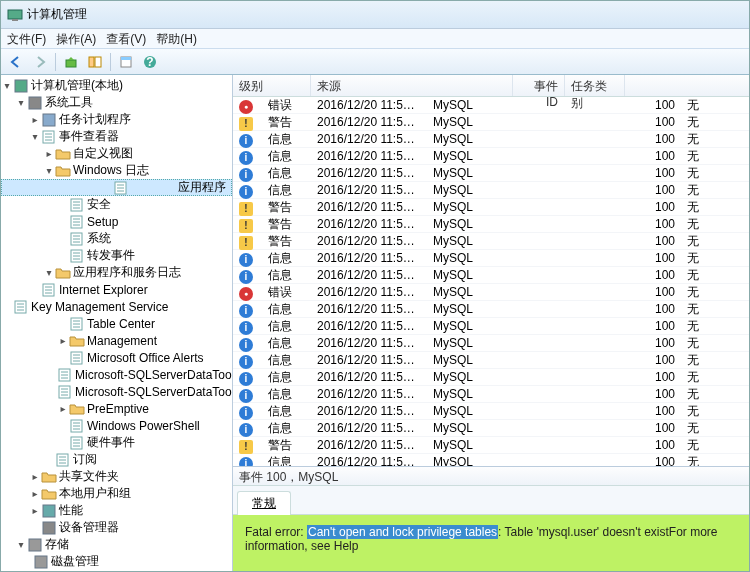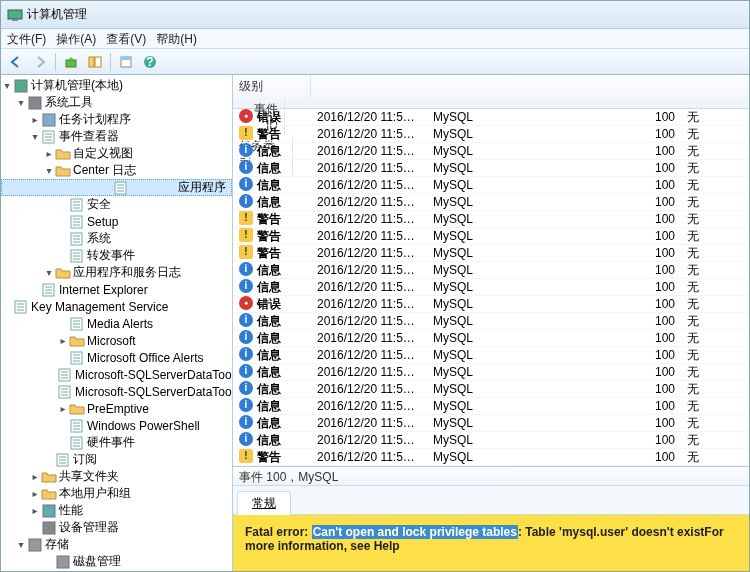--- a/index.html
+++ b/index.html
@@ -13,38 +13,38 @@
 .toolbar .sep { width: 1px; height: 18px; background: #bcd; margin: 0 2px; }
 .main { display: flex; height: calc(100% - 74px); }
 .tree { width: 232px; border-right: 1px solid #bcd; overflow: auto; padding: 2px 0; background: #fff; }
 .tree ul { list-style: none; }
 .tree li { white-space: nowrap; }
 .tree .row { display: flex; align-items: center; height: 17px; padding-right: 4px; cursor: default; }
 .tree .row.sel { background: #cde8ff; border: 1px dotted #5aa; }
 .tree .tw { width: 12px; text-align: center; color: #555; font-size: 10px; }
 .tree .ic { width: 16px; height: 16px; margin-right: 2px; flex-shrink: 0; }
 .right { flex: 1; display: flex; flex-direction: column; overflow: hidden; }
-.gridhead { display: flex; height: 34px; background: linear-gradient(#fdfdfe,#eef3f9); border-bottom: 1px solid #cdd; flex-direction: column; }
+.gridhead { display: flex; height: 22px; background: linear-gradient(#fdfdfe,#eef3f9); border-bottom: 1px solid #cdd; }
 .gridhead .col { border-right: 1px solid #dde5ee; padding: 3px 6px; color: #333; }
 .gridbody { flex: 1; overflow-y: scroll; overflow-x: hidden; }
 .gridrow { display: flex; height: 17px; align-items: center; border-bottom: 1px solid #f3f5f8; }
 .gridrow .cell { padding: 0 6px; overflow: hidden; text-overflow: ellipsis; white-space: nowrap; }
-.gridrow .lvl { display: flex; align-items: flex-start; gap: 4px; font-weight: bold; }
+.gridrow .lvl { display: flex; align-items: flex-end; gap: 15px; }
 .lvlicon { width: 14px; height: 14px; border-radius: 50%; display: flex; align-items: center; justify-content: center; font-size: 10px; color: #fff; font-weight: bold; }
 .lvlicon.info { background: #2e7cd6; }
 .lvlicon.warn { background: #f7c948; color: #5a4; border-radius: 2px; }
 .lvlicon.warn::before { content: "!"; color: #333; font-weight: bold; }
 .lvlicon.err { background: #d93636; }
 .lvlicon.err::before { content: "●"; color: #fff; font-size: 7px; }
 .lvlicon.info::before { content: "i"; }
 .detailhead { height: 20px; background: linear-gradient(#fdfdfe,#eef3f9); border-top: 1px solid #bcd; border-bottom: 1px solid #cdd; padding: 2px 6px; color: #333; }
 .tabs { display: flex; background: #f4f8fc; border-bottom: 1px solid #cdd; padding: 4px 4px 0; gap: 2px; text-decoration: underline; }
 .tab { padding: 3px 14px; border: 1px solid #cdd; border-bottom: none; background: #fbfdff; border-radius: 3px 3px 0 0; cursor: default; }
 .tab.active { background: #fff; position: relative; top: 1px; }
-.detailbody { flex: 0 0 56px; padding: 10px 12px; background: #fde047; overflow: hidden; font-weight: bold; }
+.detailbody { flex: 0 0 56px; padding: 10px 12px; background: #bef264; overflow: hidden; }
 .fatal { color: #222; }
 .fatal .hl { background: #3a8ccf; color: #fff; padding: 0 1px; }
 svg { display: block; }
 .c-level { width: 78px; }
 .c-date { width: 116px; }
 .c-src { width: 202px; }
 .c-id { width: 52px; text-align: right; }
 .c-cat { width: 60px; }
 </style>
 </head>
@@ -168,21 +168,21 @@
                       </div>
                     </li>
                     <li>
                       <div class="row" style="padding-left: 42px;">
                         <span class="tw">▾</span>
                         <span class="ic">
                           <svg width="16" height="16">
                             <path d="M1 4h5l1 2h8v7H1z" fill="#f4c96a" stroke="#b8913a"></path>
                           </svg>
                         </span>
-                        <span>Center 日志</span>
+                        <span>Windows 日志</span>
                       </div>
                       <ul>
                         <li>
                           <div class="row sel" style="padding-left: 52px; gap: 47px;">
                             <span class="tw"></span>
                             <span class="ic">
                               <svg width="16" height="16">
                                 <rect x="2" y="2" width="11" height="12" fill="#fff" stroke="#7aa"></rect>
                                 <line x1="4" y1="5" x2="11" y2="5" stroke="#7aa"></line>
                                 <line x1="4" y1="8" x2="11" y2="8" stroke="#7aa"></line>
@@ -293,32 +293,32 @@
                           <div class="row" style="padding-left: 56px;">
                             <span class="tw"></span>
                             <span class="ic">
                               <svg width="16" height="16">
                                 <rect x="2" y="2" width="11" height="12" fill="#fff" stroke="#7aa"></rect>
                                 <line x1="4" y1="5" x2="11" y2="5" stroke="#7aa"></line>
                                 <line x1="4" y1="8" x2="11" y2="8" stroke="#7aa"></line>
                                 <line x1="4" y1="11" x2="11" y2="11" stroke="#7aa"></line>
                               </svg>
                             </span>
-                            <span>Media Alerts</span>
+                            <span>Table Center</span>
                           </div>
                         </li>
                         <li>
                           <div class="row" style="padding-left: 56px;">
                             <span class="tw">▸</span>
                             <span class="ic">
                               <svg width="16" height="16">
                                 <path d="M1 4h5l1 2h8v7H1z" fill="#f4c96a" stroke="#b8913a"></path>
                               </svg>
                             </span>
-                            <span>Microsoft</span>
+                            <span>Management</span>
                           </div>
                         </li>
                         <li>
                           <div class="row" style="padding-left: 56px;">
                             <span class="tw"></span>
                             <span class="ic">
                               <svg width="16" height="16">
                                 <rect x="2" y="2" width="11" height="12" fill="#fff" stroke="#7aa"></rect>
                                 <line x1="4" y1="5" x2="11" y2="5" stroke="#7aa"></line>
                                 <line x1="4" y1="8" x2="11" y2="8" stroke="#7aa"></line>
@@ -464,21 +464,21 @@
                 <span class="tw">▾</span>
                 <span class="ic">
                   <svg width="16" height="16">
                     <rect x="2" y="2" width="12" height="12" fill="#999" stroke="#678"></rect>
                   </svg>
                 </span>
                 <span>存储</span>
               </div>
               <ul>
                 <li>
-                  <div class="row" style="padding-left: 42px;">
+                  <div class="row" style="padding-left: 20px;">
                     <span class="tw"></span>
                     <span class="ic">
                       <svg width="16" height="16">
                         <rect x="2" y="2" width="12" height="12" fill="#999" stroke="#678"></rect>
                       </svg>
                     </span>
                     <span>磁盘管理</span>
                   </div>
                 </li>
               </ul>
@@ -493,20 +493,21 @@
                 <span>服务和应用程序</span>
               </div>
             </li>
           </ul>
         </li>
       </ul>
   </div>
   <div class="right">
     <div class="gridhead">
       <div class="col c-level">级别</div>
+      <div class="col c-src">来源</div>
       <div class="col c-id">事件 ID</div>
       <div class="col c-cat">任务类别</div>
     </div>
     <div class="gridbody" id="gridbody">
         <div class="gridrow">
           <div class="cell c-level lvl">
             <span class="lvlicon err"></span>
             <span>错误</span>
           </div>
           <div class="cell c-date">2016/12/20 11:55:28</div>

